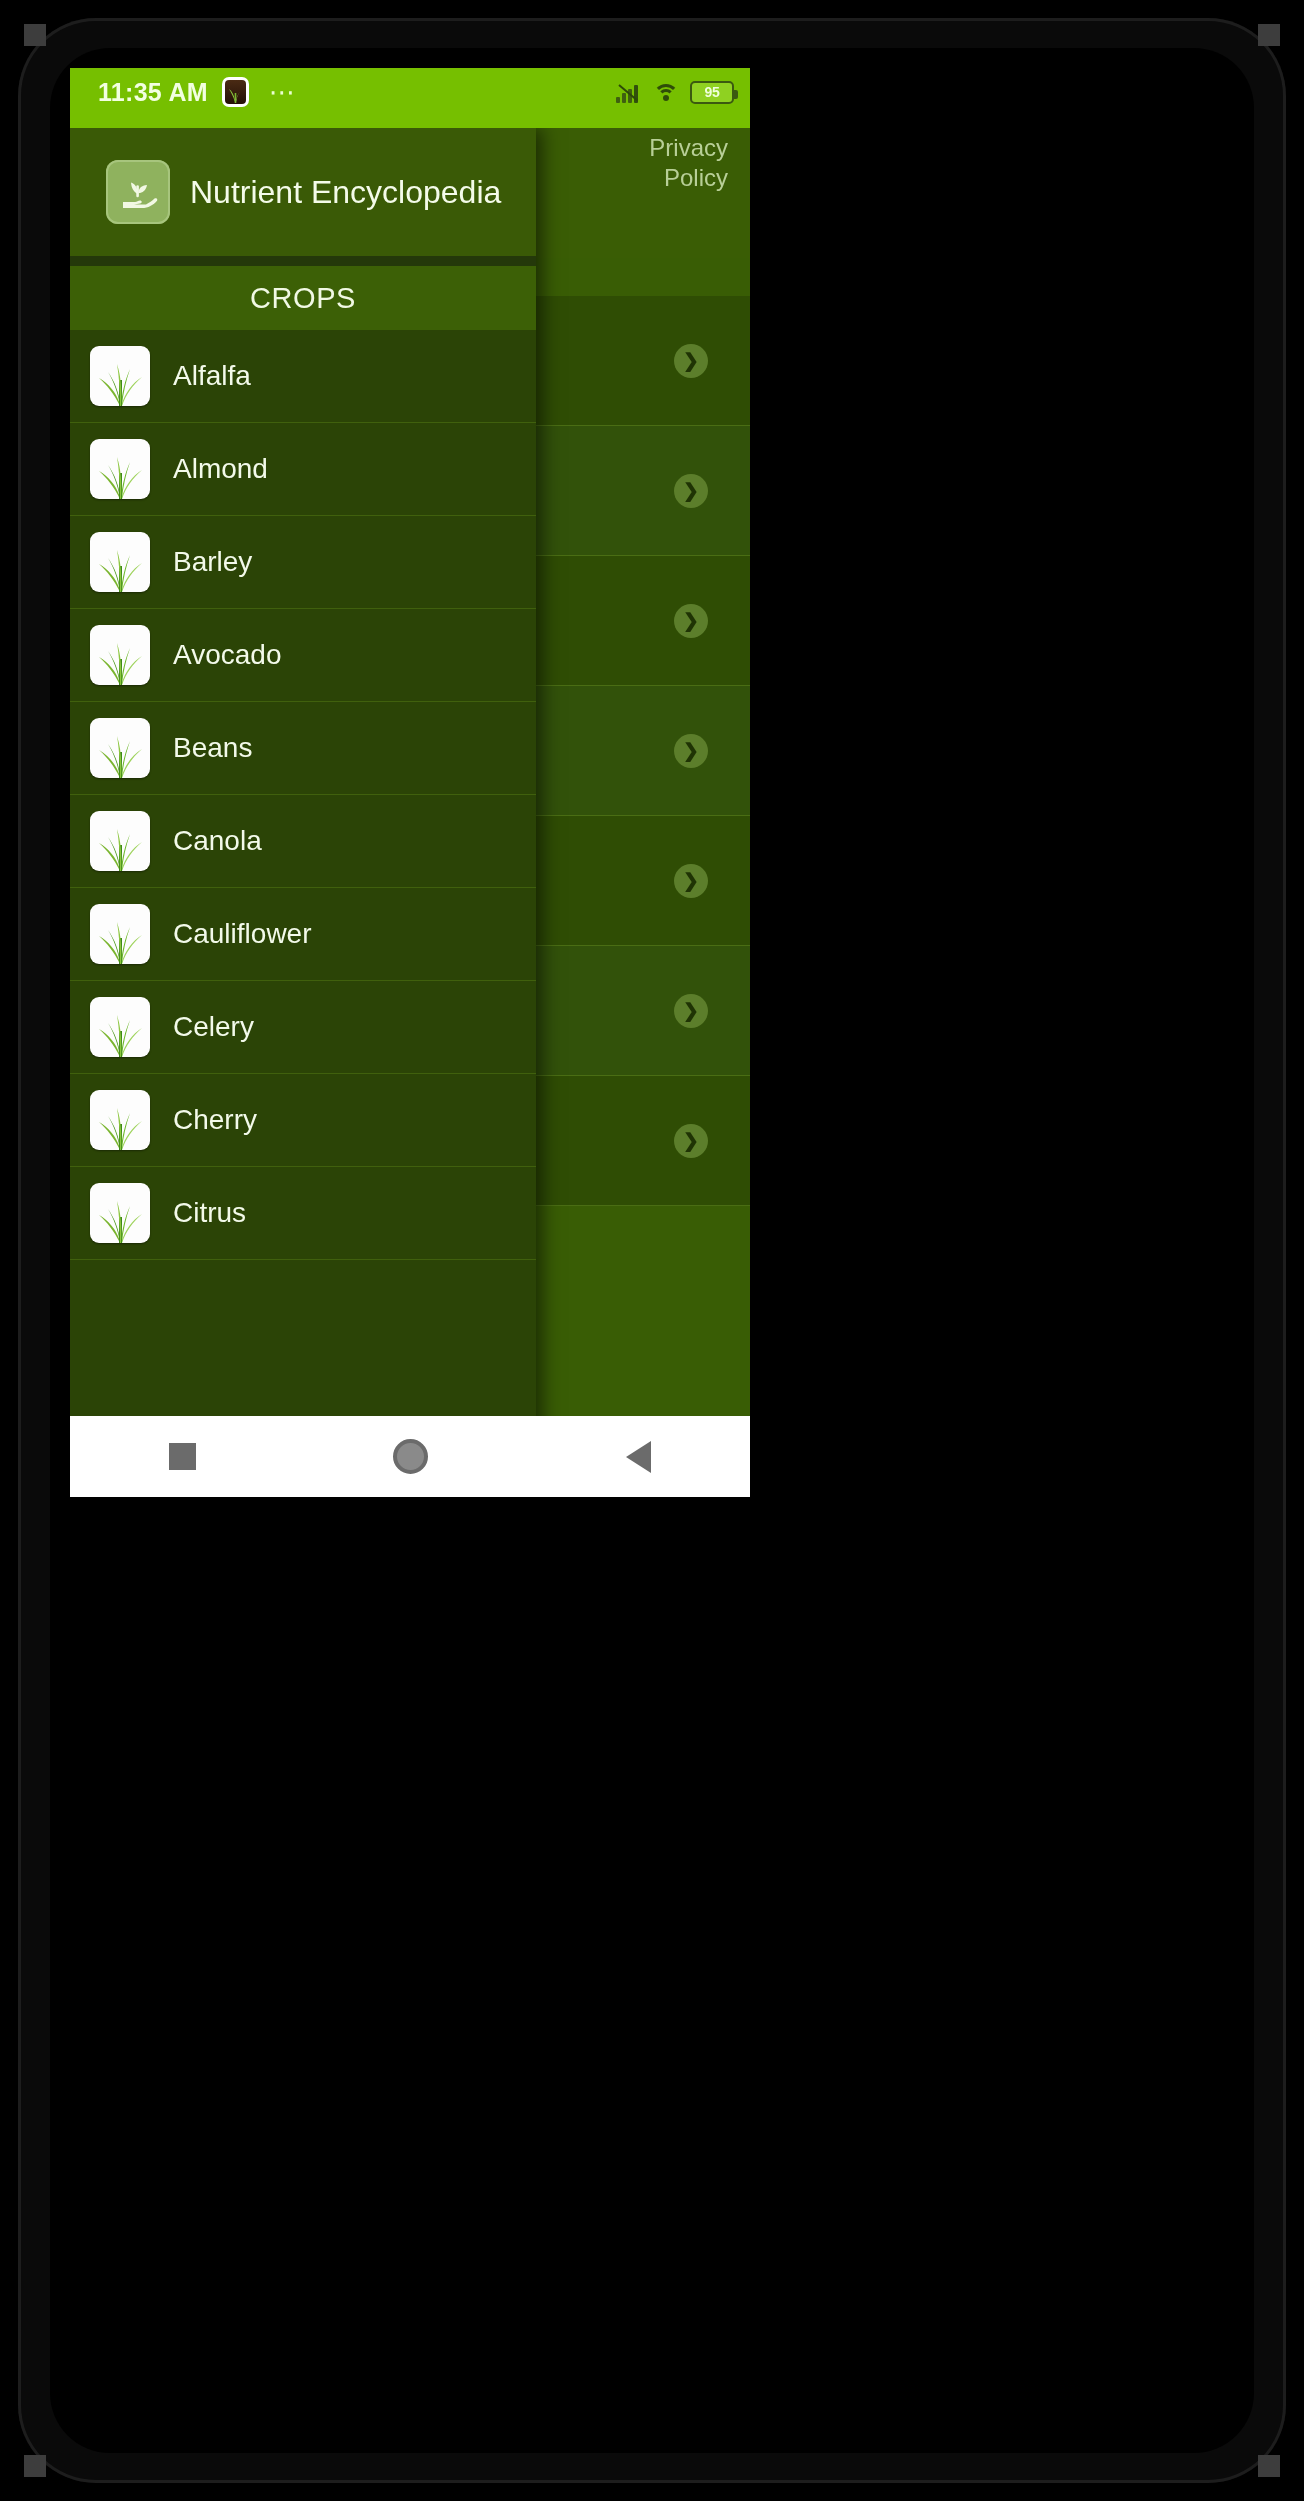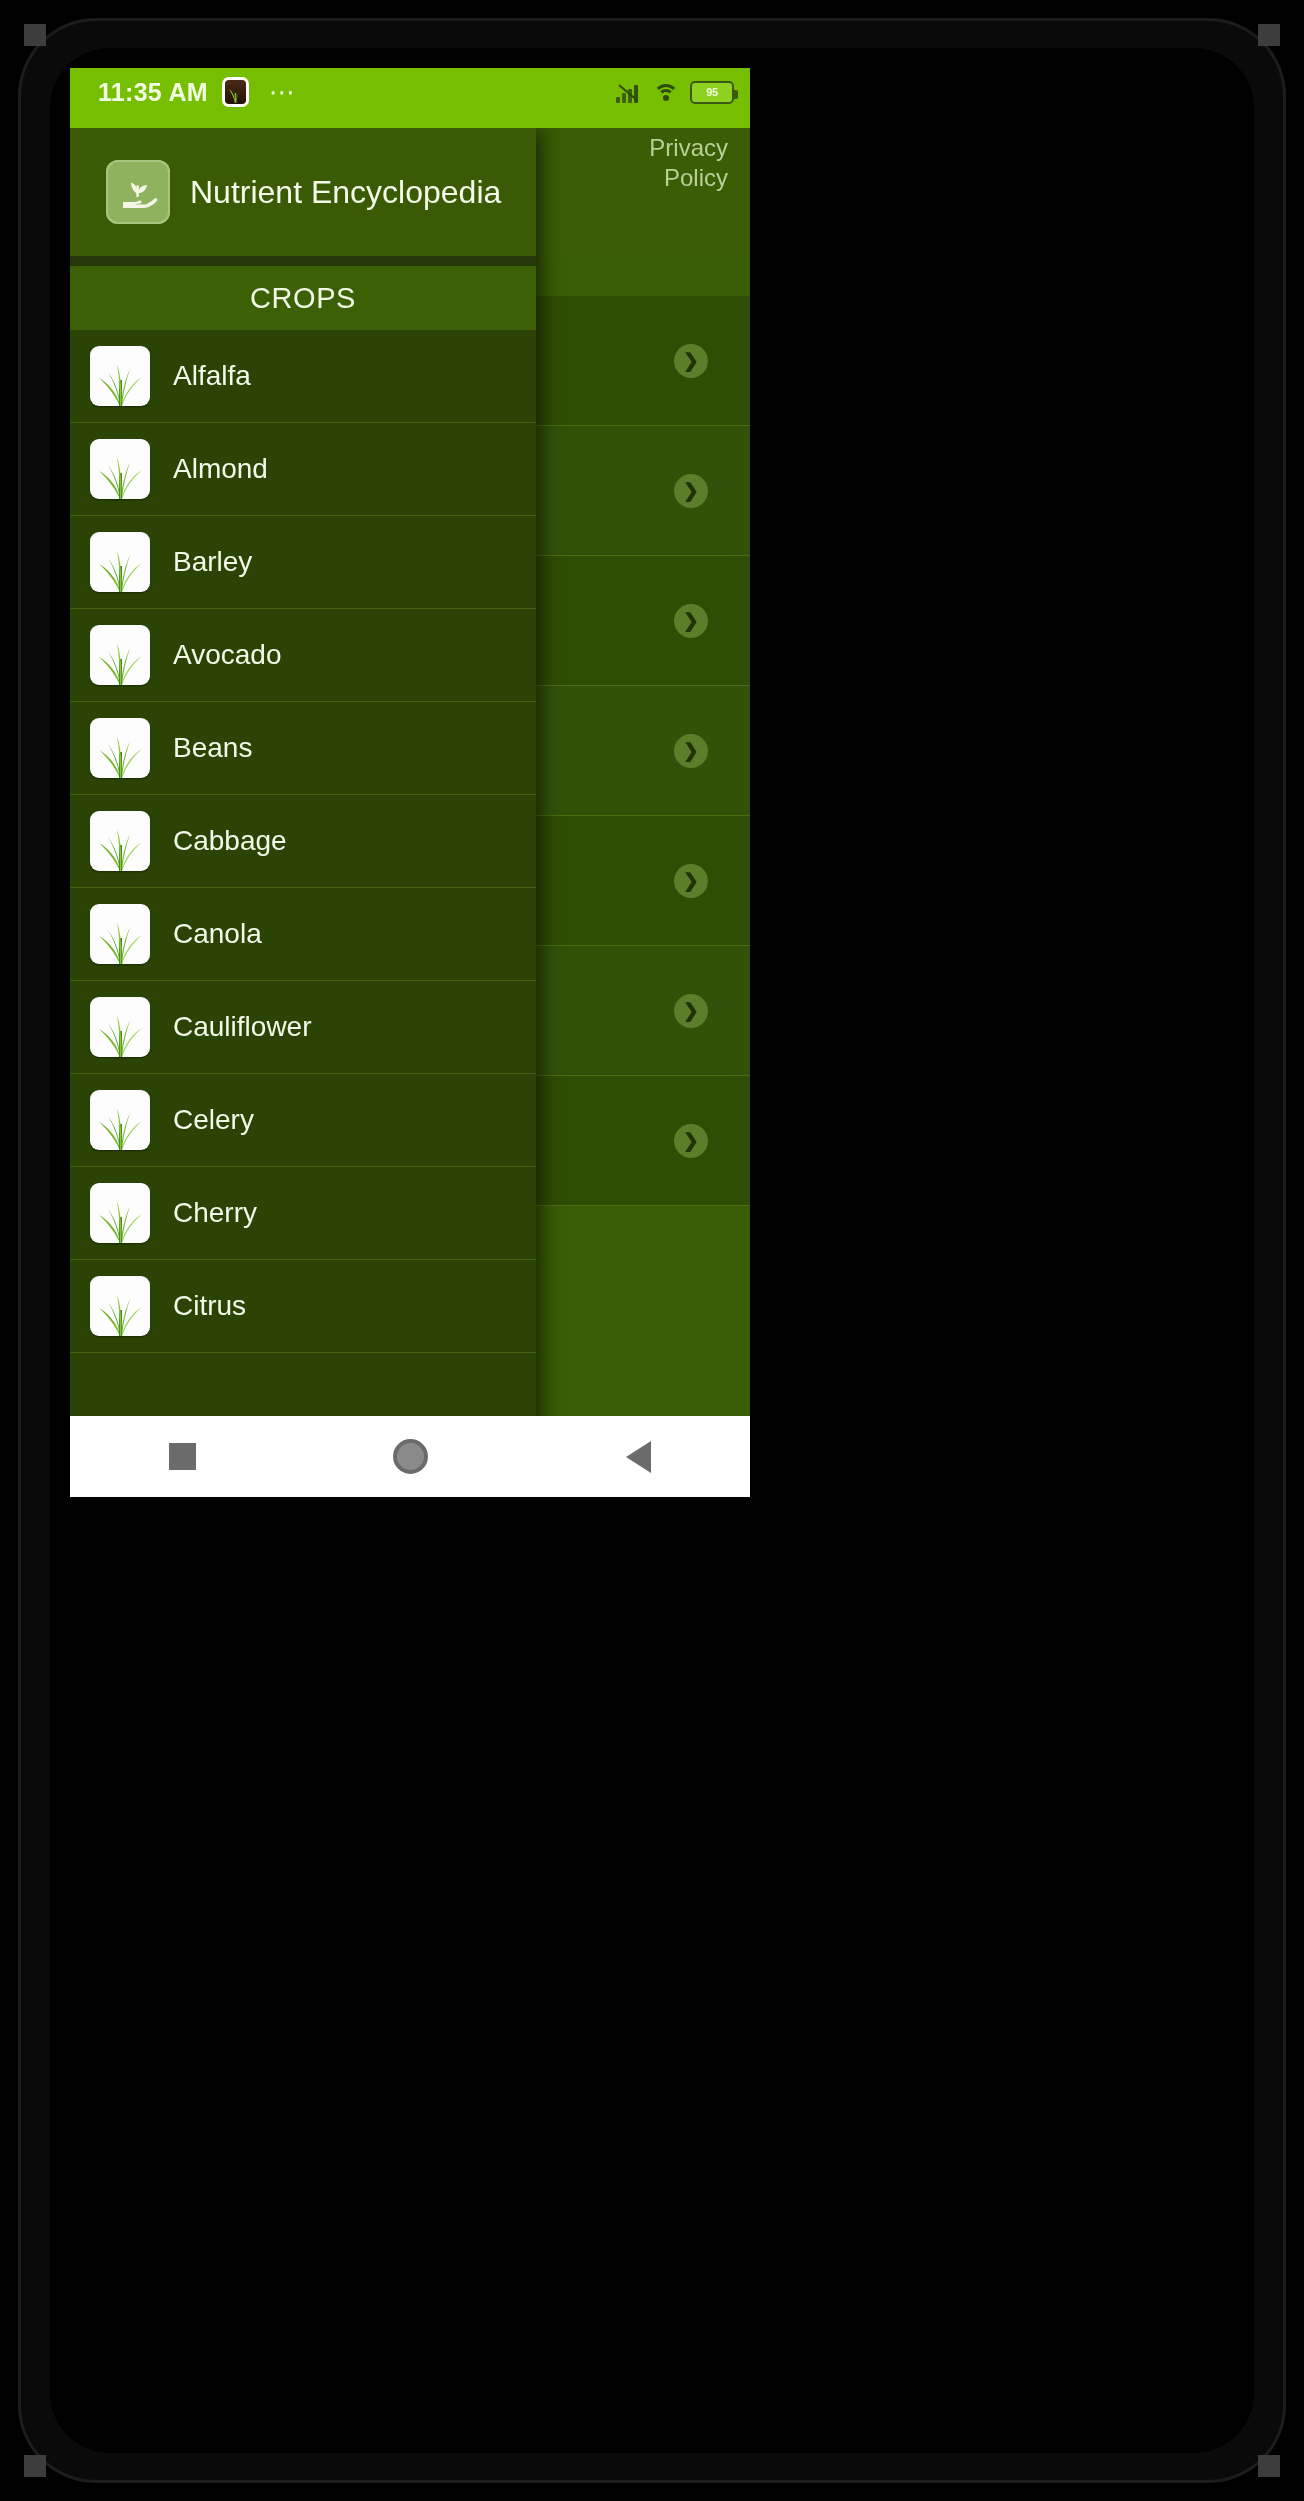--- a/index.html
+++ b/index.html
@@ -175,21 +175,21 @@
     content: "";
     position: absolute;
     right: -6px;
     top: 7px;
     width: 4px;
     height: 9px;
     background: #3b5a10;
     border-radius: 0 2px 2px 0;
   }
   #battery-level {
-    font-size: 11px;
+    font-size: 14px;
     font-weight: bold;
     color: #f0ffdc;
     letter-spacing: -0.3px;
   }
 
   
   #bg-content {
     position: absolute;
     left: 0;
     top: 60px;
@@ -604,33 +604,20 @@
           <span class="crop-tile">
 <svg width="52" height="46" viewBox="0 0 52 46">
   <path d="M26 46 C20 34 13 25 5 18 C14 23 22 32 26 44 Z" fill="#7ab52f"></path>
   <path d="M27 46 C31 33 38 23 48 17 C39 25 32 34 28 46 Z" fill="#9ed35c"></path>
   <path d="M26 46 C24 33 20 22 14 12 C21 22 25 33 26 44 Z" fill="#4f9a1f"></path>
   <path d="M27 46 C28 32 31 20 36 9 C32 21 29 33 28 46 Z" fill="#6fb92e"></path>
   <path d="M26.5 46 L26.5 20" stroke="#3f8a18" stroke-width="3"></path>
   <path d="M26 46 C26 30 25 16 23 4 C27 16 28 31 27 46 Z" fill="#8cc63f"></path>
 </svg>
           </span>
-          <span class="crop-name">Cabbage</span>
-        </div>
-        <div class="crop-item">
-          <span class="crop-tile">
-<svg width="52" height="46" viewBox="0 0 52 46">
-  <path d="M26 46 C20 34 13 25 5 18 C14 23 22 32 26 44 Z" fill="#7ab52f"></path>
-  <path d="M27 46 C31 33 38 23 48 17 C39 25 32 34 28 46 Z" fill="#9ed35c"></path>
-  <path d="M26 46 C24 33 20 22 14 12 C21 22 25 33 26 44 Z" fill="#4f9a1f"></path>
-  <path d="M27 46 C28 32 31 20 36 9 C32 21 29 33 28 46 Z" fill="#6fb92e"></path>
-  <path d="M26.5 46 L26.5 20" stroke="#3f8a18" stroke-width="3"></path>
-  <path d="M26 46 C26 30 25 16 23 4 C27 16 28 31 27 46 Z" fill="#8cc63f"></path>
-</svg>
-          </span>
           <span class="crop-name">Canola</span>
         </div>
         <div class="crop-item">
           <span class="crop-tile">
 <svg width="52" height="46" viewBox="0 0 52 46">
   <path d="M26 46 C20 34 13 25 5 18 C14 23 22 32 26 44 Z" fill="#7ab52f"></path>
   <path d="M27 46 C31 33 38 23 48 17 C39 25 32 34 28 46 Z" fill="#9ed35c"></path>
   <path d="M26 46 C24 33 20 22 14 12 C21 22 25 33 26 44 Z" fill="#4f9a1f"></path>
   <path d="M27 46 C28 32 31 20 36 9 C32 21 29 33 28 46 Z" fill="#6fb92e"></path>
   <path d="M26.5 46 L26.5 20" stroke="#3f8a18" stroke-width="3"></path>

